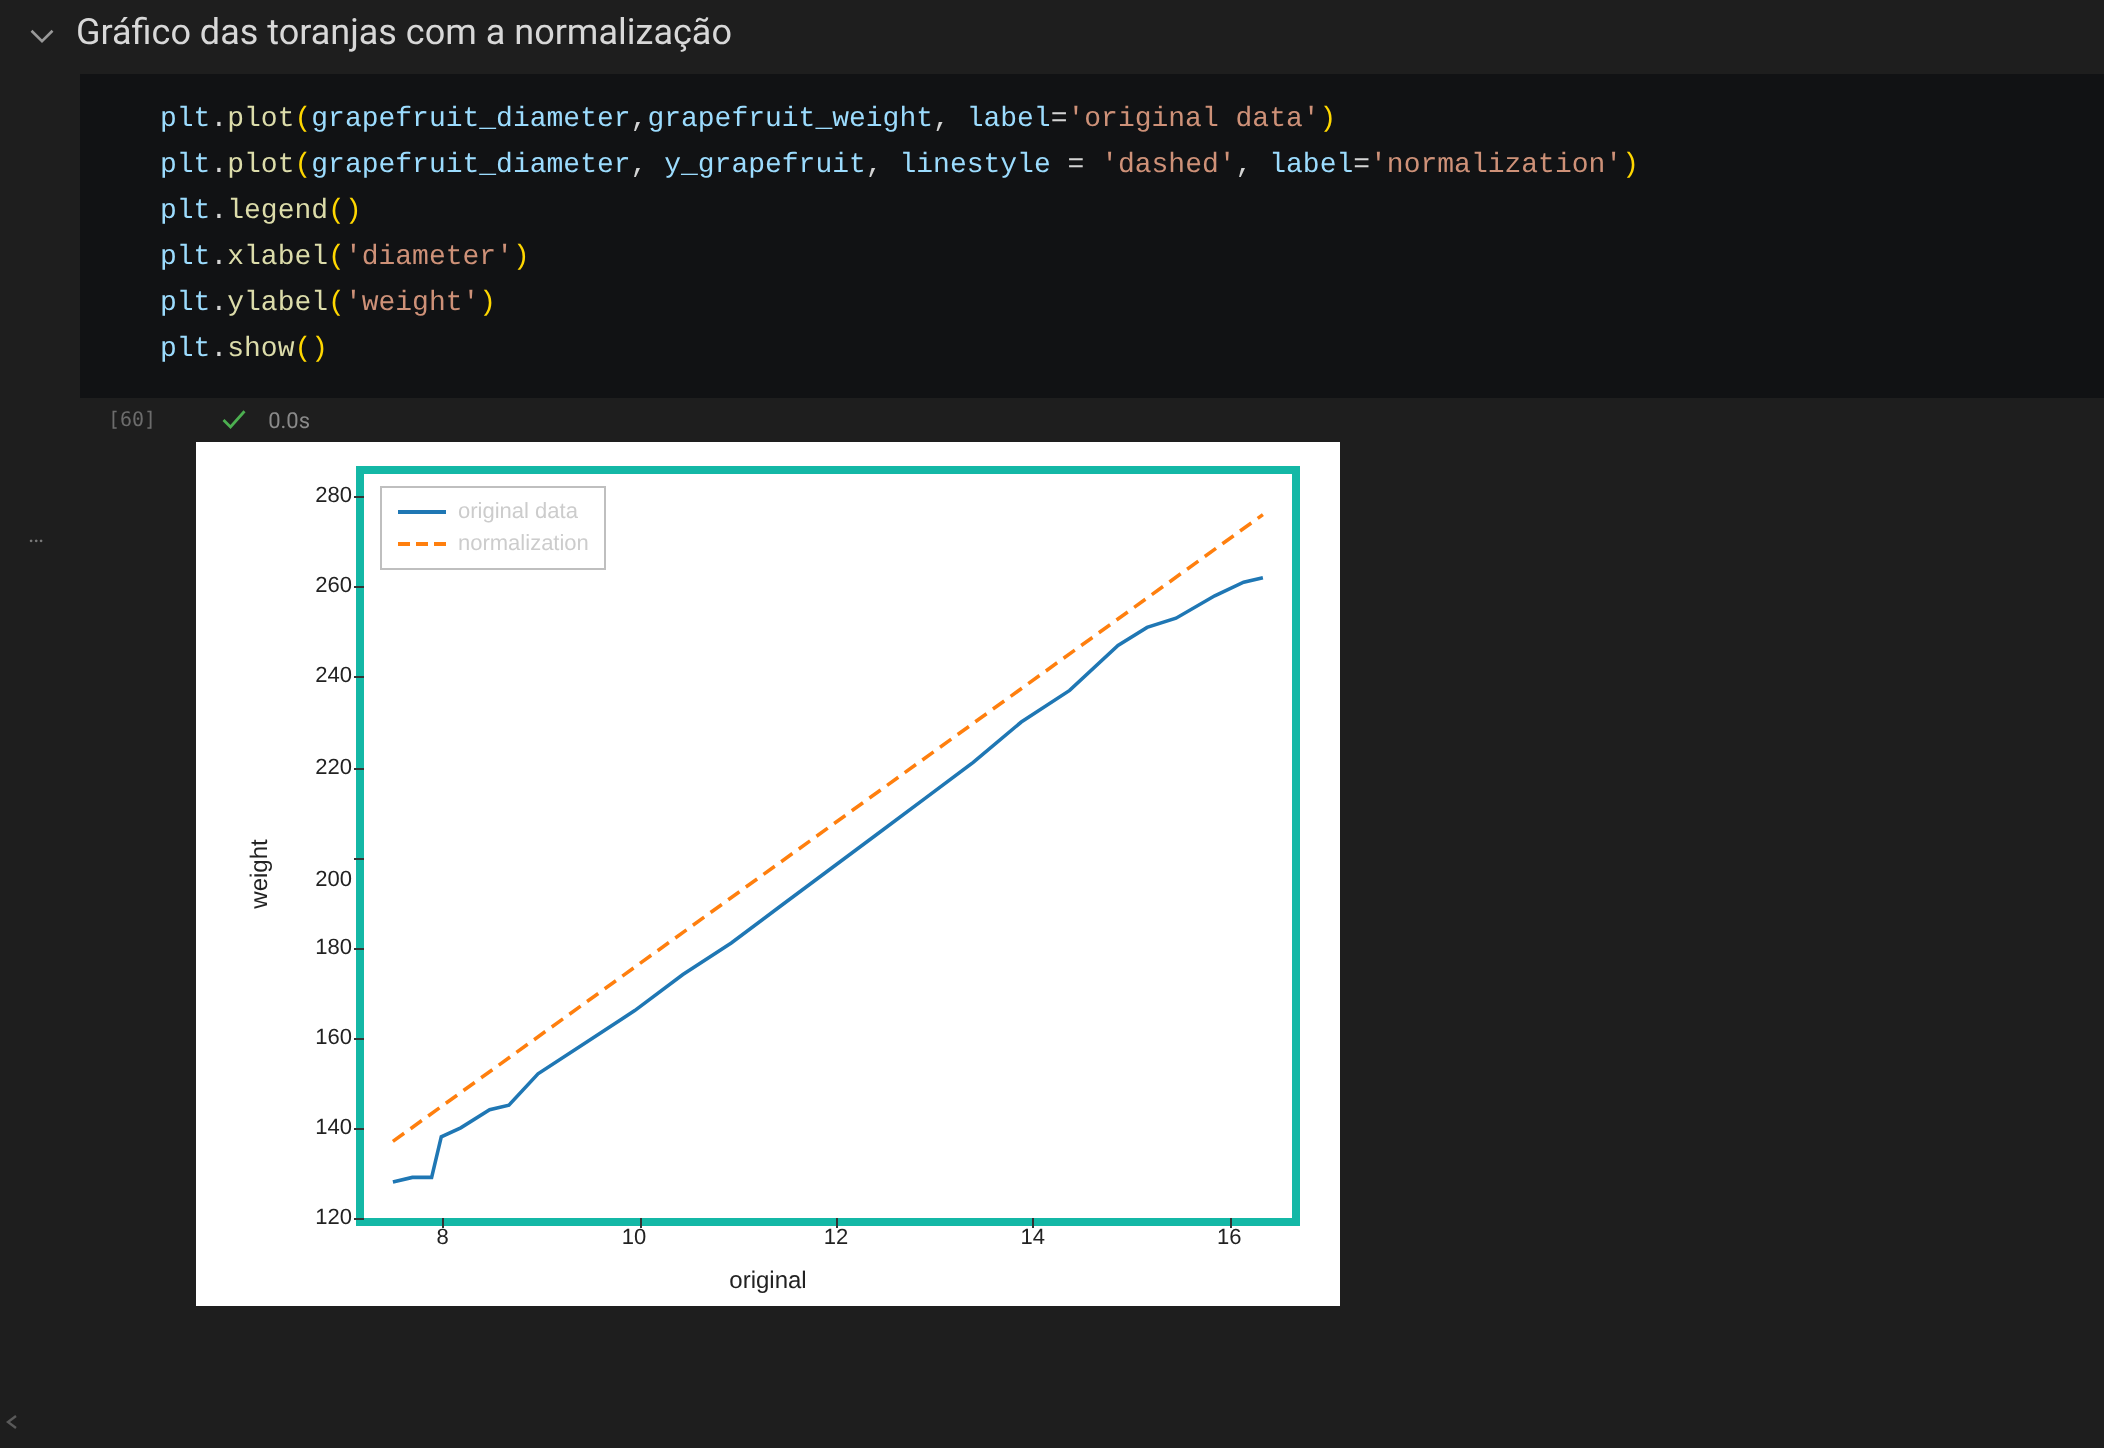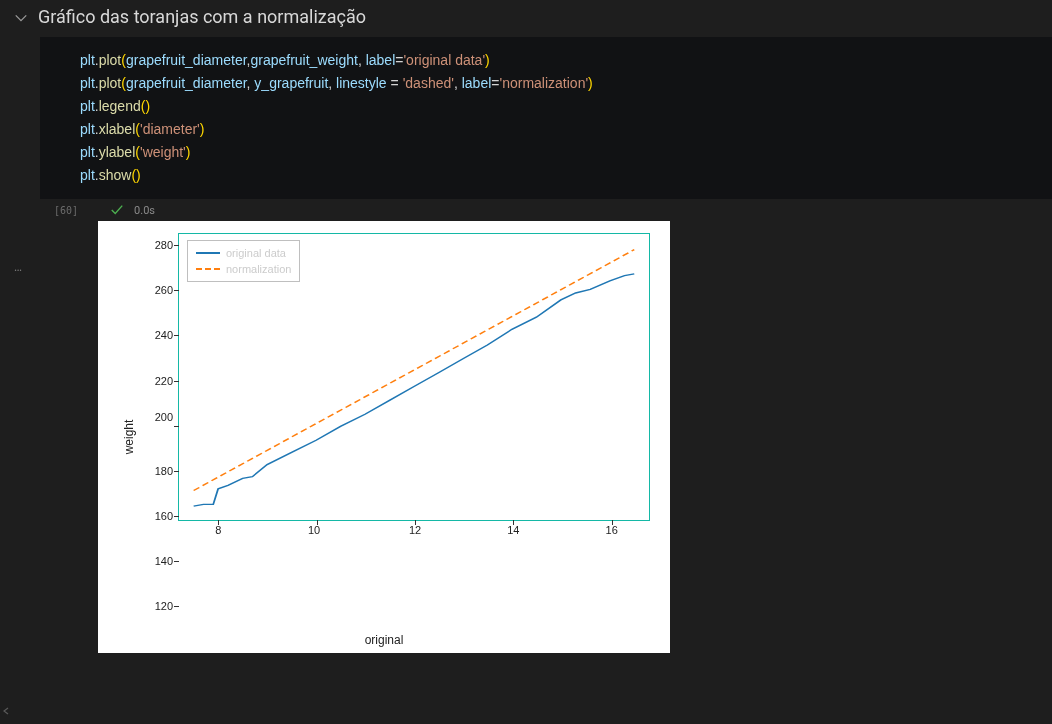--- a/index.html
+++ b/index.html
@@ -27,21 +27,21 @@
     font-size: 18px;
     font-weight: 400;
     color: #d8d8d8;
   }
   .cell-body {
     padding-left: 40px;
   }
   .code-block {
     background: #111214;
     padding: 12px 16px 12px 40px;
-    font-family: Liberation Sans, sans-serif;
+    font-family: Liberation Mono, monospace;
     font-size: 14px;
     line-height: 23px;
     white-space: pre;
     color: #c9d1d9;
     margin-left: 0;
   }
   .tok-obj   { color: #9cdcfe; }
   .tok-punc  { color: #d4d4d4; }
   .tok-meth  { color: #dcdcaa; }
   .tok-var   { color: #9cdcfe; }
@@ -82,22 +82,22 @@
     background: #ffffff;
     width: 572px;
     height: 432px;
     position: relative;
   }
   .plot-area {
     position: absolute;
     left: 80px;
     top: 12px;
     width: 472px;
-    height: 288px;
-    border: 1px solid #14b8a6;
+    height: 380px;
+    border: 4px solid #14b8a6;
     background: #ffffff;
   }
   .yaxis-label {
     position: absolute;
     left: 14px;
     top: 50%;
     transform: translateY(-50%) rotate(-90deg);
     transform-origin: center;
     font-size: 12px;
     color: #222;
@@ -245,21 +245,21 @@
       <div id="yticks-container"></div>
       <div id="xticks-container"></div>
     <div class="ytick" style="top: 372px; margin-left: 17px;">120</div>
         <div class="ytick-mark" style="top: 372px; left: -5px; position: absolute; width: 5px; height: 1px; background: rgb(51, 51, 51);"></div>
         <div class="ytick" style="top: 326.909px;">140</div>
         <div class="ytick-mark" style="top: 326.909px; left: -5px; position: absolute; width: 5px; height: 1px; background: rgb(51, 51, 51);"></div>
         <div class="ytick" style="top: 281.818px;">160</div>
         <div class="ytick-mark" style="top: 281.818px; left: -5px; position: absolute; width: 5px; height: 1px; background: rgb(51, 51, 51);"></div>
         <div class="ytick" style="top: 236.727px;">180</div>
         <div class="ytick-mark" style="top: 236.727px; left: -5px; position: absolute; width: 5px; height: 1px; background: rgb(51, 51, 51);"></div>
-        <div class="ytick" style="top: 183px; margin-left: 31px;">200</div>
+        <div class="ytick" style="top: 203px; margin-left: 31px;">200</div>
         <div class="ytick-mark" style="top: 191.636px; left: -5px; position: absolute; width: 5px; height: 1px; background: rgb(51, 51, 51);"></div>
         <div class="ytick" style="top: 146.545px;">220</div>
         <div class="ytick-mark" style="top: 146.545px; left: -5px; position: absolute; width: 5px; height: 1px; background: rgb(51, 51, 51);"></div>
         <div class="ytick" style="top: 101.455px;">240</div>
         <div class="ytick-mark" style="top: 101.455px; left: -5px; position: absolute; width: 5px; height: 1px; background: rgb(51, 51, 51);"></div>
         <div class="ytick" style="top: 56.3636px;">260</div>
         <div class="ytick-mark" style="top: 56.3636px; left: -5px; position: absolute; width: 5px; height: 1px; background: rgb(51, 51, 51);"></div>
         <div class="ytick" style="top: 11.2727px;">280</div>
         <div class="ytick-mark" style="top: 11.2727px; left: -5px; position: absolute; width: 5px; height: 1px; background: rgb(51, 51, 51);"></div>
         <div class="xtick" style="left: 39.3333px;">8</div>

